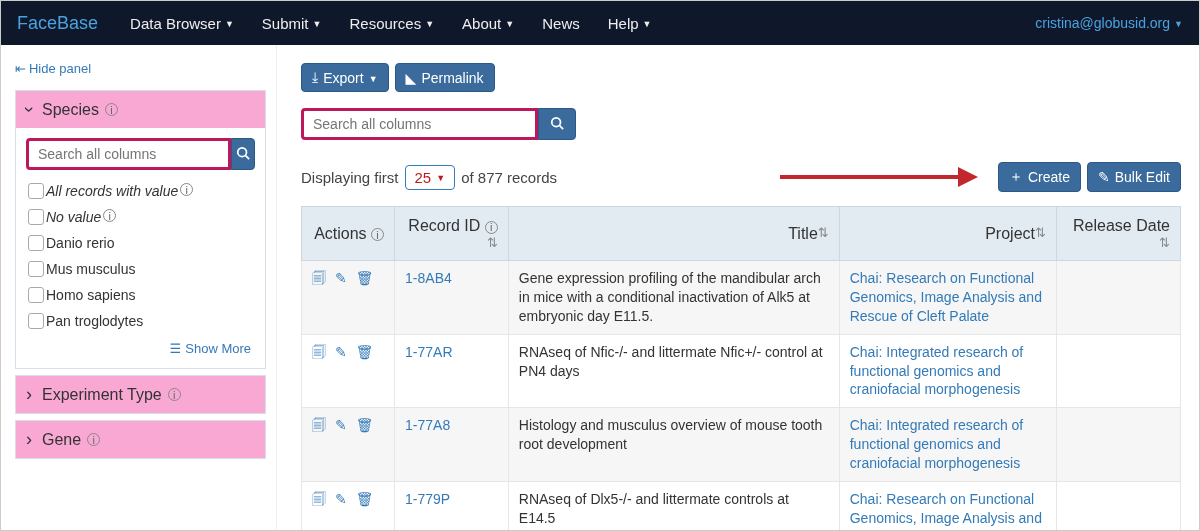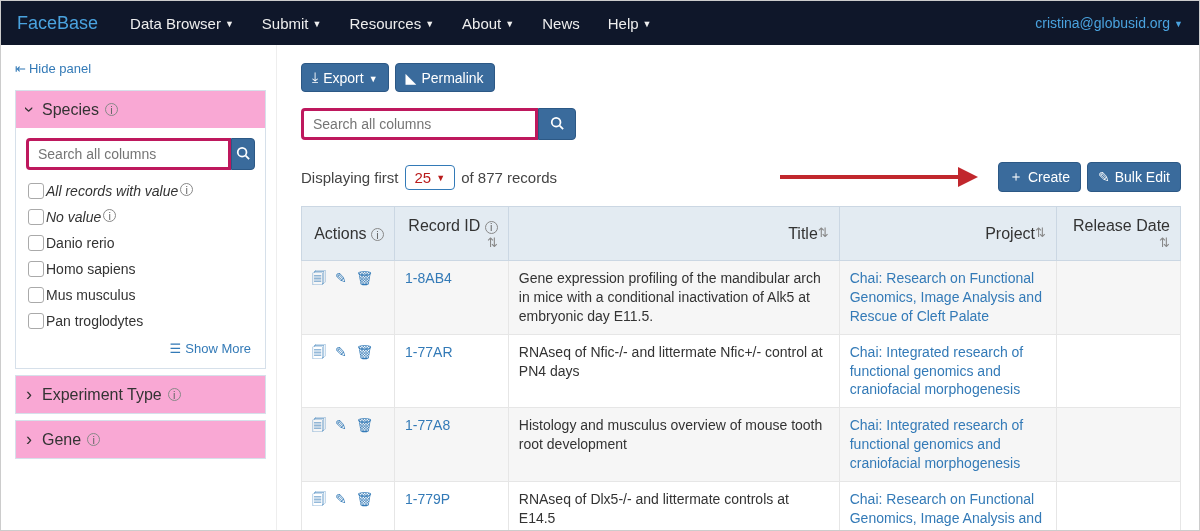--- a/index.html
+++ b/index.html
@@ -109,25 +109,25 @@
               <span class="box"></span>
               <span class="lbl-italic">No value</span>
               <span class="info-ico">i</span>
             </div>
             <div class="check-row">
               <span class="box"></span>
               <span>Danio rerio</span>
             </div>
             <div class="check-row">
               <span class="box"></span>
+              <span>Mus musculus</span>
+            </div>
+            <div class="check-row">
+              <span class="box"></span>
               <span>Homo sapiens</span>
-            </div>
-            <div class="check-row">
-              <span class="box"></span>
-              <span>Mus musculus</span>
             </div>
             <div class="check-row">
               <span class="box"></span>
               <span>Pan troglodytes</span>
             </div>
           </div>
         <div class="showmore">
           <a>
             <span>☰</span>
             <span>Show More</span>

